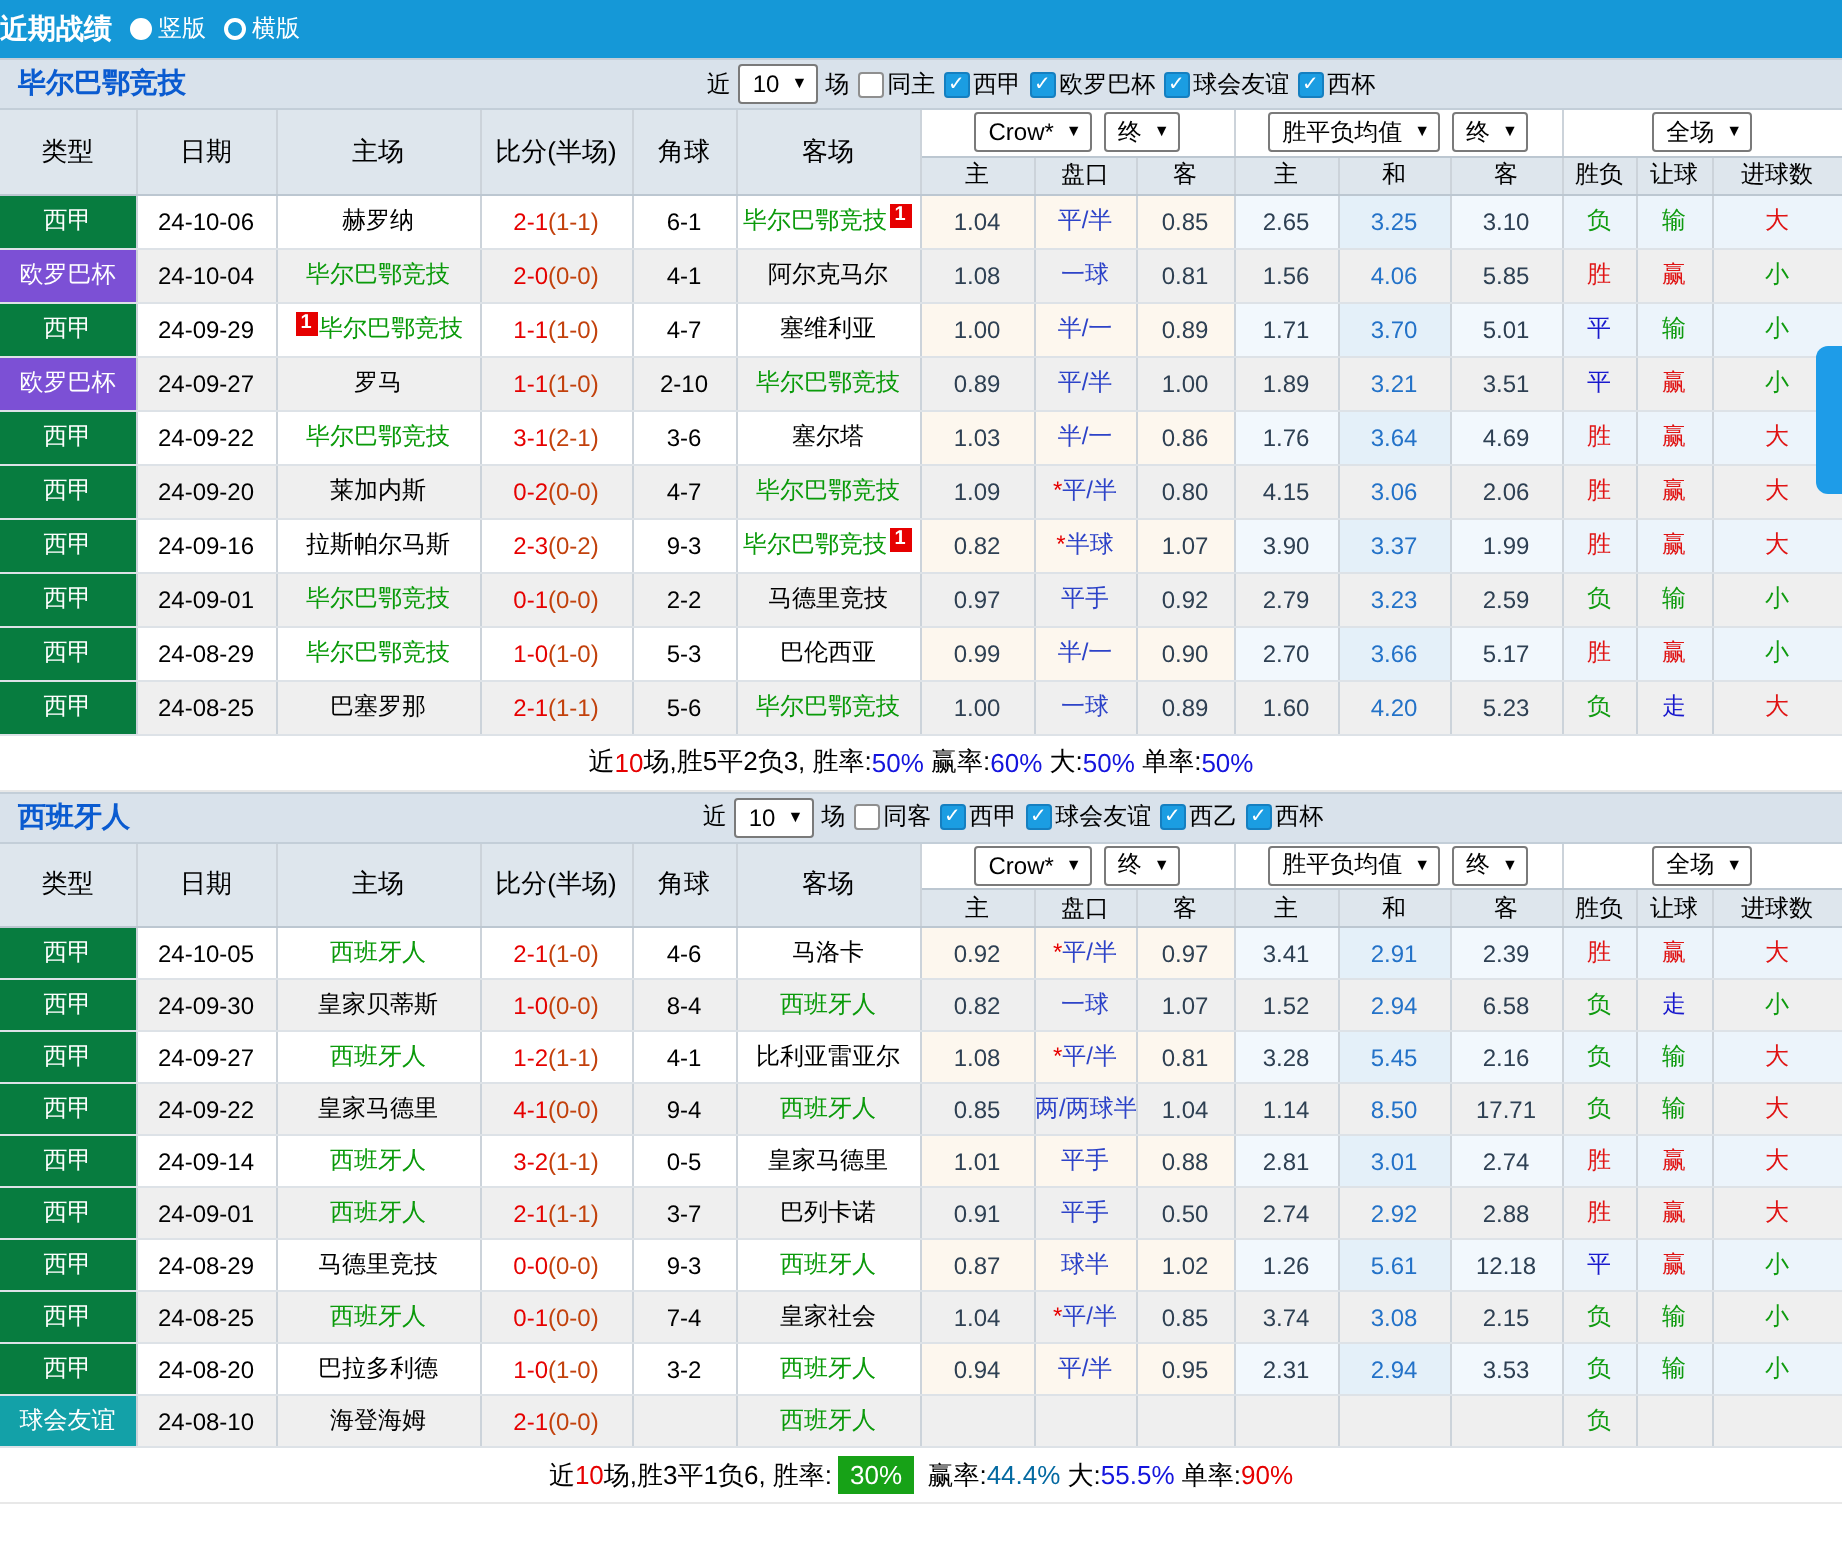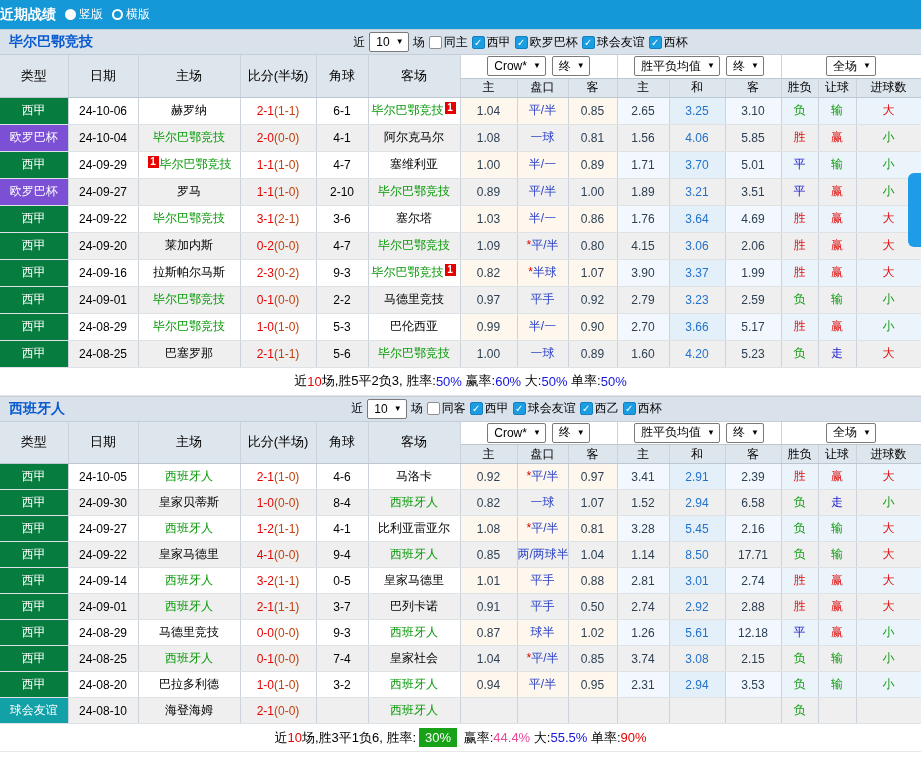--- a/index.html
+++ b/index.html
@@ -641,21 +641,21 @@
             <td class="c14"></td>
           </tr>
         </tbody>
       </table>
       <div class="summary">
         <span>近</span>
         <span style="color: rgb(230, 0, 0);">10</span>
         <span>场,胜3平1负6, 胜率:</span>
         <span class="badge" style="background: rgb(23, 162, 23);">30%</span>
         <span> 赢率:</span>
-        <span style="color: #ec4899; text-align: center;">44.4%</span>
+        <span style="color: #0369a1; text-align: center;">44.4%</span>
         <span> 大:</span>
         <span style="color: rgb(20, 20, 221);">55.5%</span>
         <span> 单率:</span>
         <span style="color: rgb(230, 0, 0);">90%</span>
       </div>
     </div>
   </div>
 
 <div class="scroll-thumb" style="background: rgb(30, 156, 232);"></div>
 

